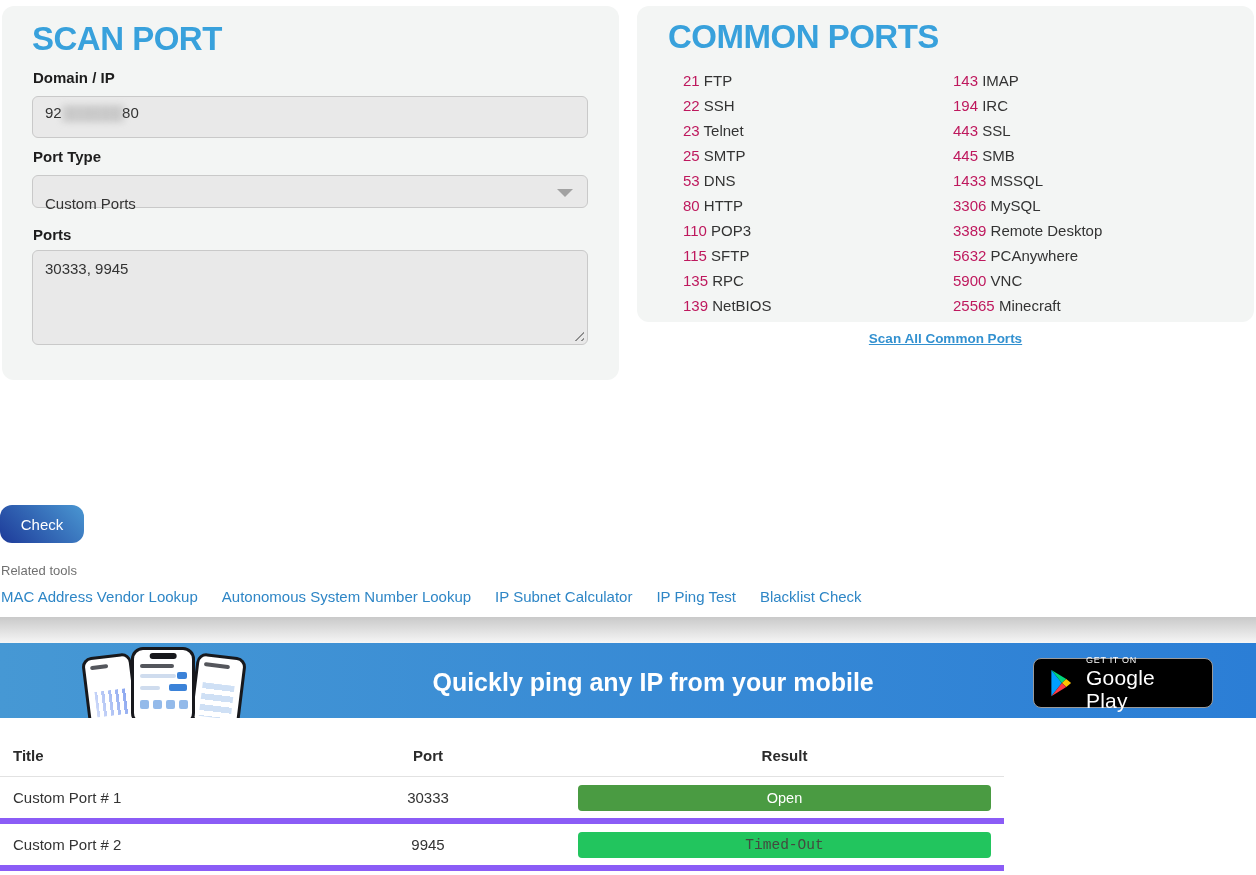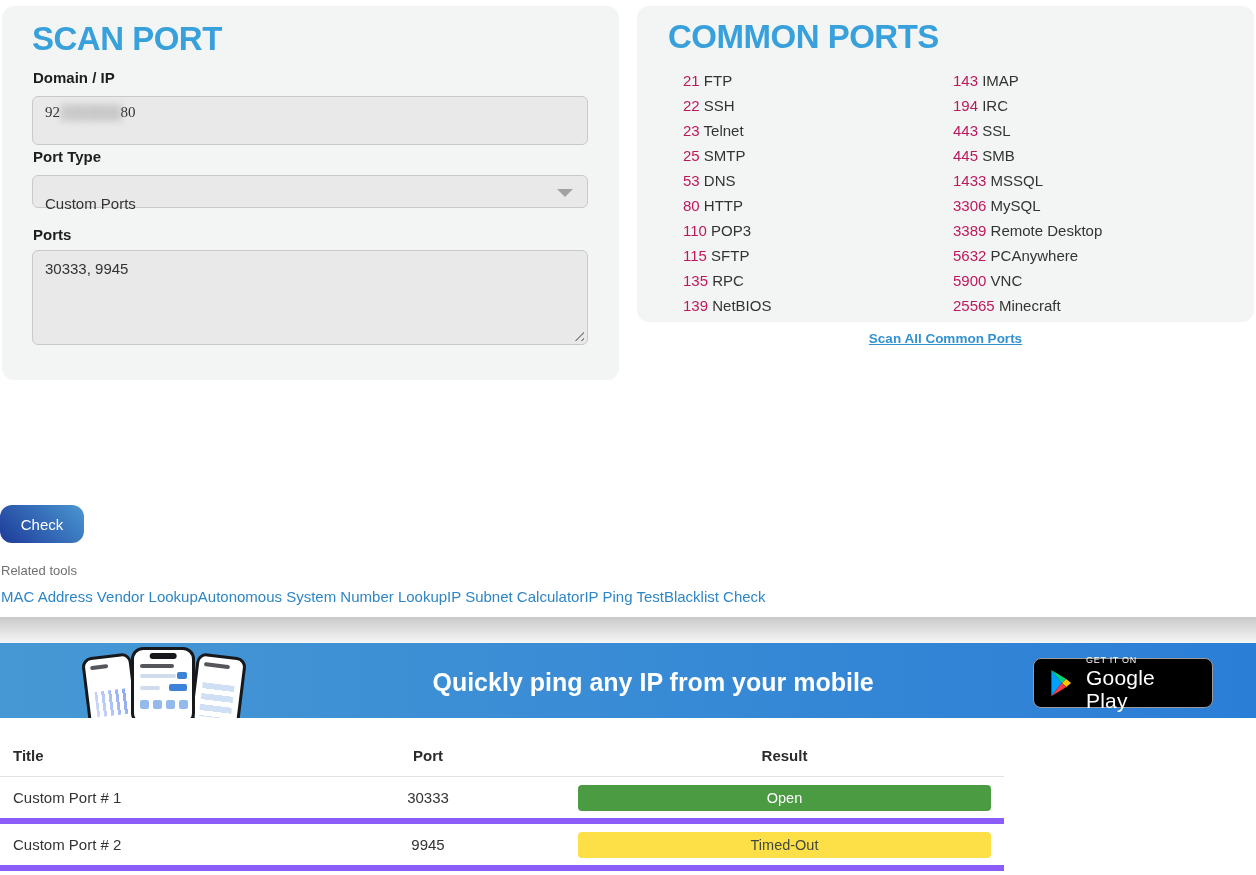--- a/index.html
+++ b/index.html
@@ -14,21 +14,21 @@
   .panel-title  { position:absolute; font-size:33px; font-weight:bold; color:#38a1dc; letter-spacing:-0.5px; }
   .scan-panel .panel-title   { left:30px; top:14px; }
   .common-panel .panel-title { left:31px; top:12px; }
 
   .form-label { position:absolute; left:31px; font-size:15px; font-weight:bold; color:#1d1d1d; }
   .lbl-domain   { top:63px; }
   .lbl-porttype { top:142px; }
   .lbl-ports    { top:220px; }
 
   .field { position:absolute; left:30px; width:556px; background:#e9e9e9; border:1px solid #c9c9c9; border-radius:6px; font-size:15px; color:#333; }
-  .fld-domain { top:90px;  height:49px; line-height:31px; padding:0 12px;font-family:Liberation Serif, serif; }
+  .fld-domain { top:90px;  height:42px; line-height:31px; padding:0 12px; }
   .fld-select { top:169px; height:33px; line-height:31px; padding:12px 12px; cursor:pointer; }
   .fld-ports  { top:244px; height:95px; padding:8px 12px; line-height:20px; }
   .blur-redact { filter:blur(3px); color:#8a8a8a; letter-spacing:-2px; }
   .chev { position:absolute; right:14px; top:13px; width:0; height:0;
           border-left:8px solid transparent; border-right:8px solid transparent; border-top:8px solid #a2a2a2; }
   .resize-handle { position:absolute; right:3px; bottom:3px; width:13px; height:13px;
           background:repeating-linear-gradient(135deg,#8f8f8f 0 1px,transparent 1px 4px);
           clip-path:polygon(100% 0,100% 100%,0 100%); cursor:nwse-resize; }
 
   
@@ -38,21 +38,21 @@
   .ports-col li { height:25px; line-height:25px; font-size:15px; color:#333; cursor:pointer; }
   .pnum { color:#be185d; }
   .scan-all { position:absolute; left:637px; top:331px; width:617px; text-align:center;
           font-size:13.5px; font-weight:bold; color:#3391d0; text-decoration:underline; cursor:pointer; }
 
   
   .check-btn { position:absolute; left:0; top:505px; width:84px; height:38px; border:none; border-radius:12px;
           background:linear-gradient(45deg,#1d3a99,#4a97d2); color:#fff; font-size:15px;
           font-family:inherit; cursor:pointer; }
   .related-heading { position:absolute; left:1px; top:563px; font-size:13px; color:#707070; }
-  .related-links { position:absolute; left:1px; top:588px; display:flex; white-space:nowrap; }
+  .related-links { position:absolute; left:1px; top:588px; display:flex; gap:24px; white-space:nowrap; }
   .related-links a { font-size:15px; color:#2e86c6; text-decoration:none; cursor:pointer; }
 
   
   .gray-fade { position:absolute; left:0; top:617px; width:100%; height:26px;
           background:linear-gradient(180deg,#c9c9c9,#f6f6f6); }
   .banner { position:absolute; left:0; top:643px; width:100%; height:75px;
           background:linear-gradient(90deg,#4698d4,#2b7ed6); overflow:hidden; }
   .banner-headline { position:absolute; left:52%; top:50%; transform:translate(-50%,-46%);
           font-size:25px; font-weight:bold; color:#fff; white-space:nowrap; }
 
@@ -83,21 +83,21 @@
 
   
   .results { position:absolute; left:0; top:735px; width:1004px; }
   .trow { display:grid; grid-template-columns:1fr 300px 413px; padding:0 13px; align-items:center; }
   .thead { height:42px; border-bottom:1px solid #e2e2e2; font-weight:bold; font-size:15px; color:#2b2b2b; }
   .tdata { height:47px; border-bottom:6px solid #8b5cf6; font-size:15px; color:#333; }
   .col-center { text-align:center; }
   .badge { display:block; width:100%; height:26px; line-height:26px; border-radius:4px;
           font-size:14.5px; text-align:center; }
   .badge-open     { background:#4a9b42; color:#fff; }
-  .badge-timedout { background:#fde047; color:#44493f; }
+  .badge-timedout { background:#22c55e; color:#44493f;font-family:Liberation Mono, monospace; }
 </style>
 </head>
 <body>
 
 <div class="page">
 
   <section class="panel scan-panel">
     <h1 class="panel-title">SCAN PORT</h1>
 
     <label class="form-label lbl-domain">Domain / IP</label>

